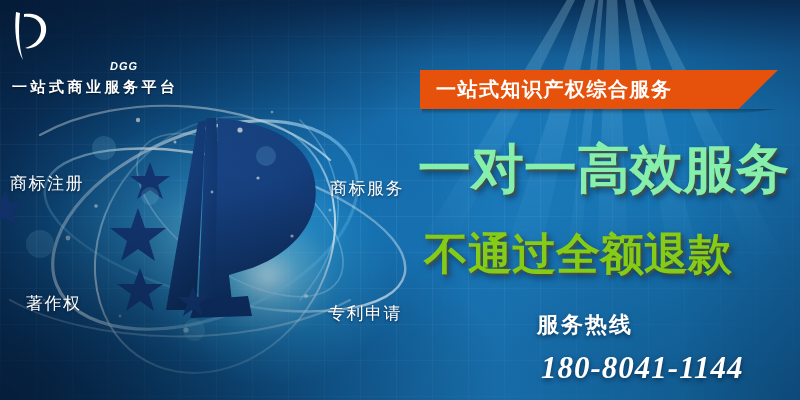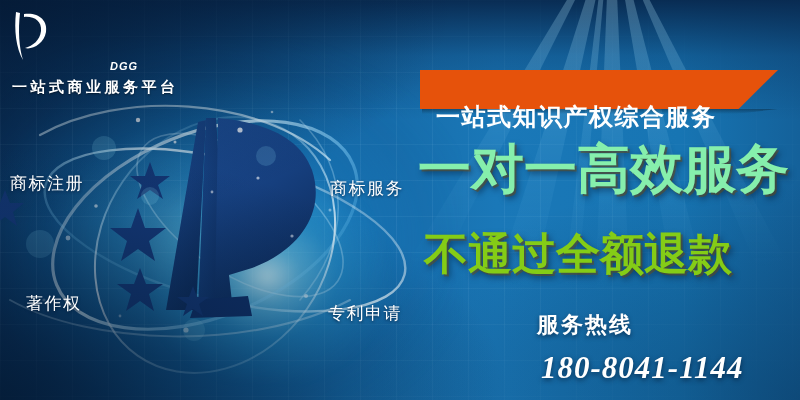--- a/index.html
+++ b/index.html
@@ -146,25 +146,24 @@
     width: 356px;
     height: 5px;
     background: linear-gradient(to bottom, rgba(0,0,0,0.30), rgba(0,0,0,0));
     clip-path: polygon(0 0, 100% 0, 88% 100%, 0 100%);
   }
   .ribbon-text {
     position: absolute;
     left: 436px;
     top: 76px;
     color: #ffffff;
-    font-size: 24px;
+    font-size: 20px;
     font-weight: bold;
     letter-spacing: 1.5px;
     white-space: nowrap;
-    margin-top: 25px;
   }
 
   
   .headline {
     position: absolute;
     left: 418px;
     top: 142px;
     color: #86efac;
     font-size: 53px;
     font-weight: bold;

